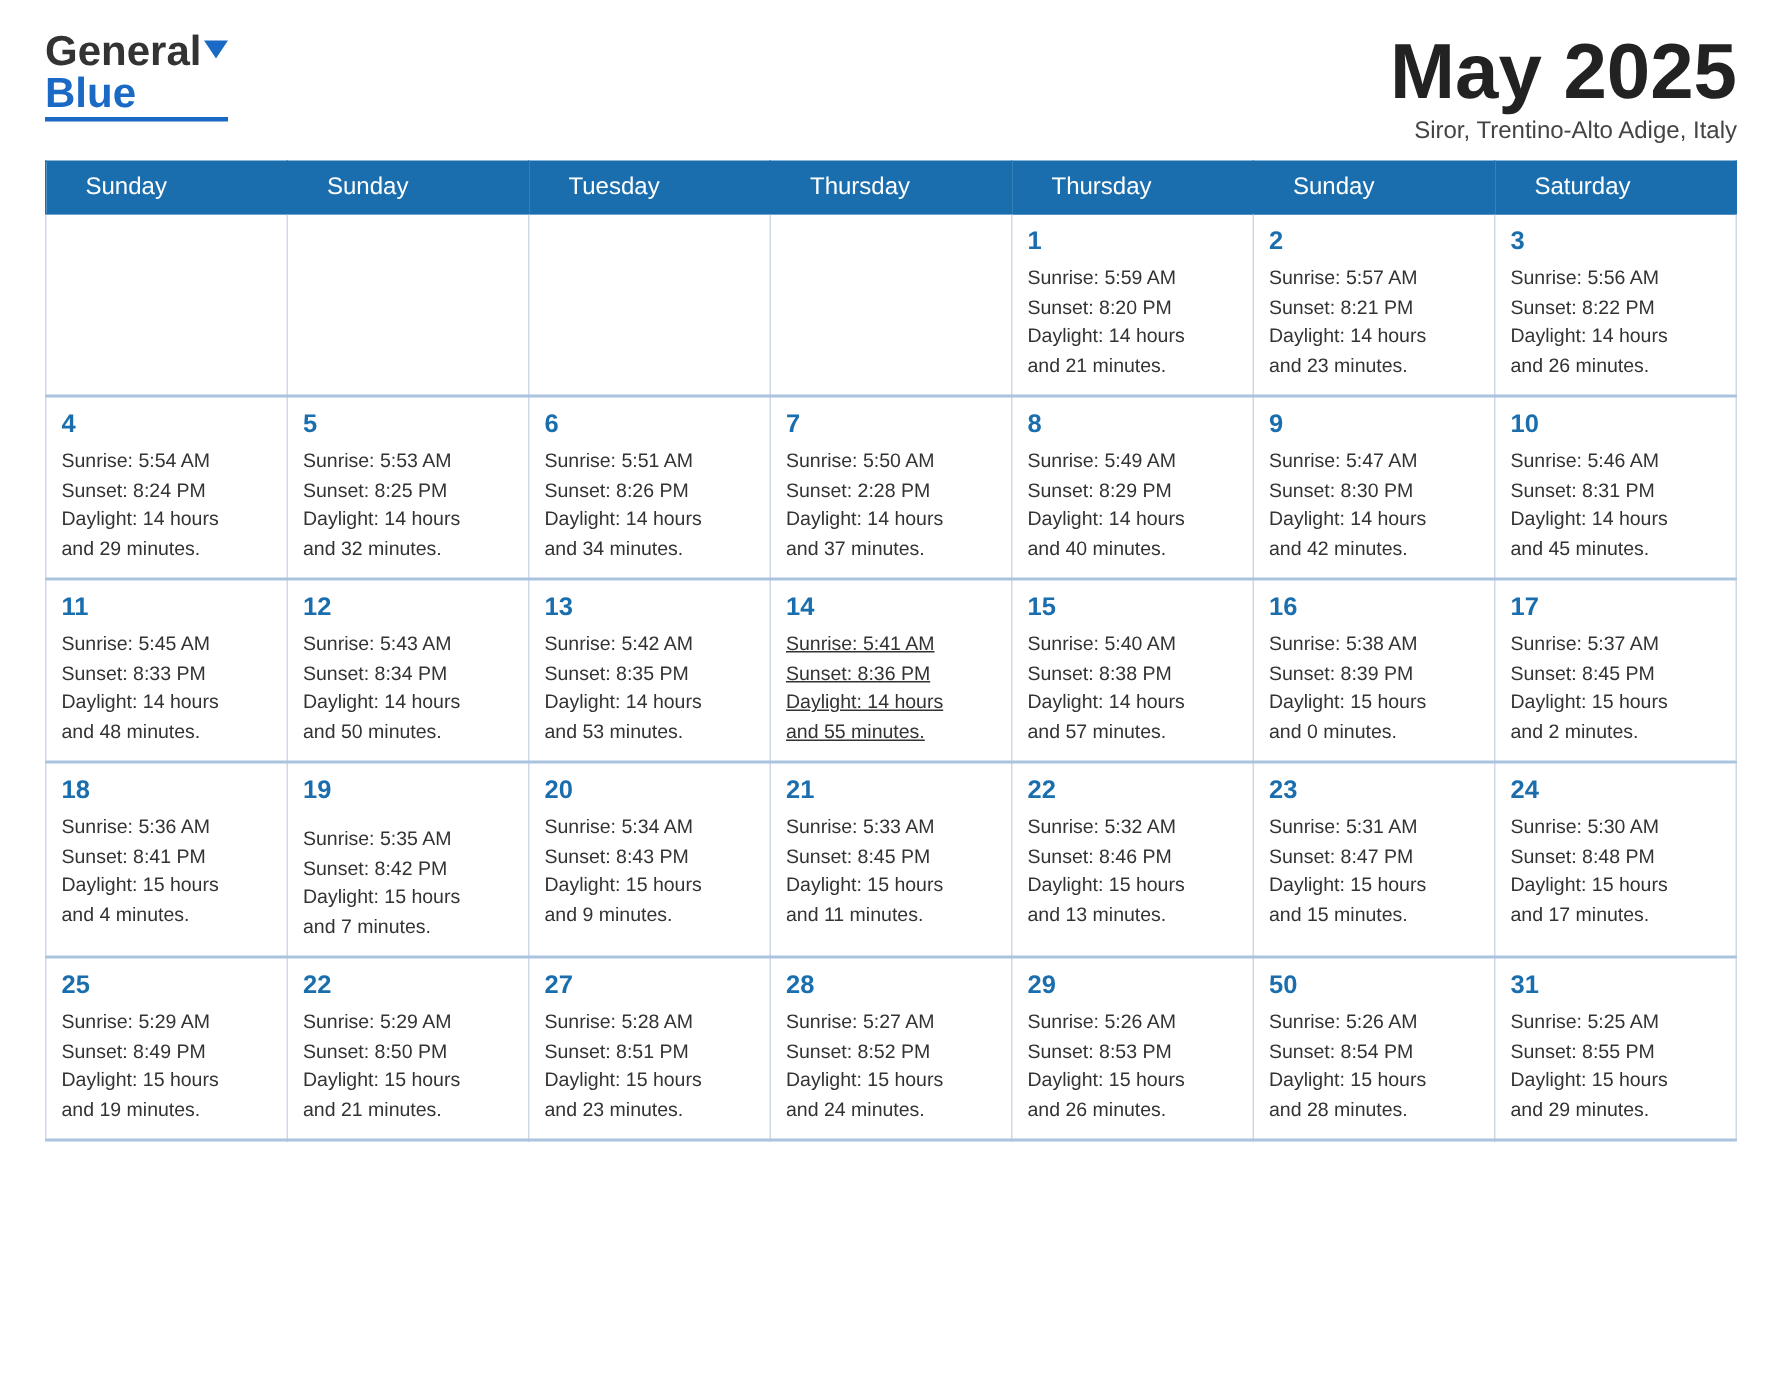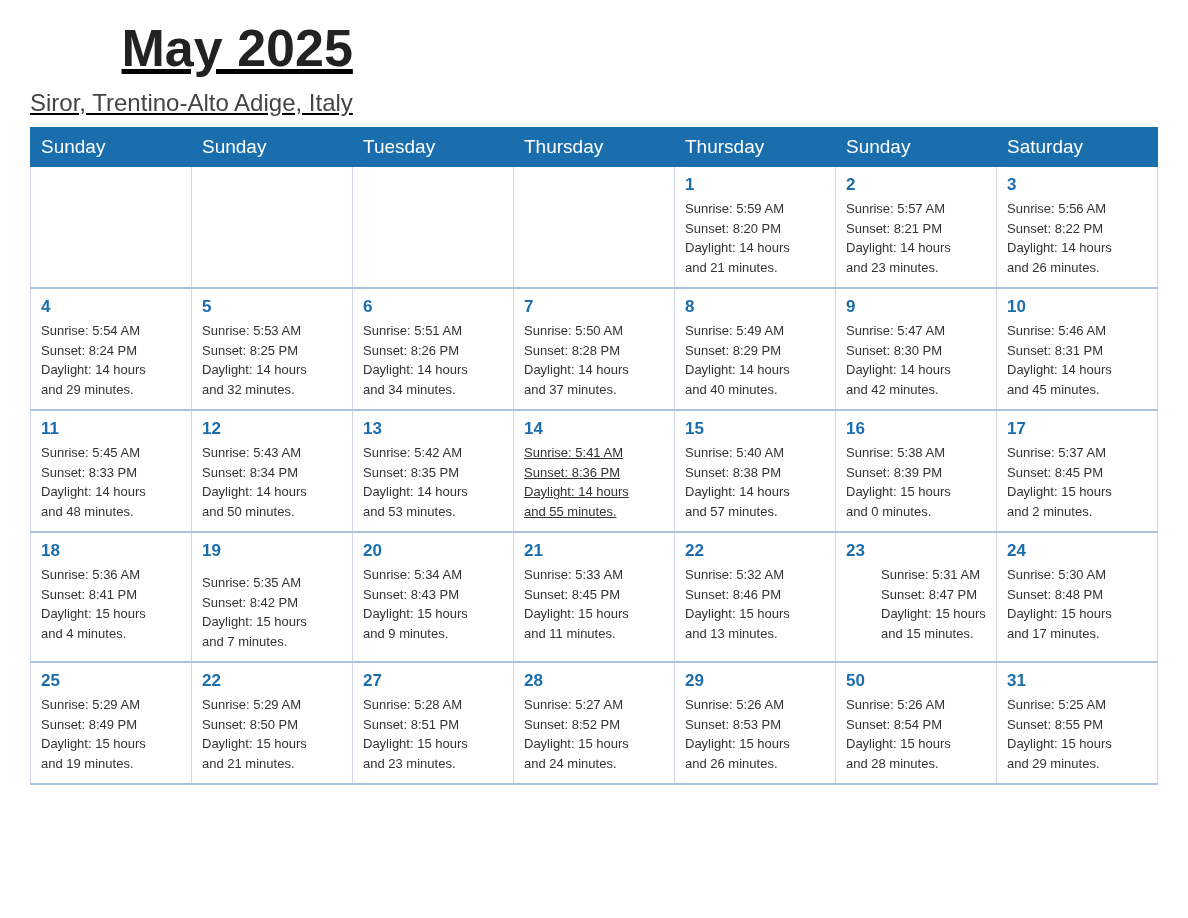--- a/index.html
+++ b/index.html
@@ -43,46 +43,45 @@
       top: -3px;
     }
     .logo-line {
       width: 100%;
       height: 3px;
       background: #1a69c4;
       margin-top: 2px;
     }
     .title-area {
       text-align: right;
-      text-decoration: underline;
     }
     .month-title {
       font-size: 52px;
       font-weight: bold;
       color: #222;
       line-height: 1.1;
     }
     .location {
-      font-size: 24px;
+      font-size: 16px;
       color: #444;
-      margin-top: 12px;
+      margin-top: 2px;
     }
     .calendar {
       width: 100%;
       border-collapse: collapse;
       margin-top: 8px;
     }
     .calendar thead tr {
       background: #1a6eae;
     }
     .calendar thead th {
       color: #fff;
-      font-size: 19px;
+      font-size: 16px;
       font-weight: normal;
-      padding: 8px 10px;
+      padding: 8px 26px;
       text-align: left;
       border: 1px solid #1a6eae;
     }
     .calendar tbody tr {
       border-bottom: 2px solid #aac4e0;
     }
     .calendar tbody td {
       vertical-align: top;
       padding: 8px 10px 10px 10px;
       border-right: 1px solid #d0d8e8;
@@ -105,20 +104,27 @@
       line-height: 1.5;
     }
     .empty-cell {
       background: #fff;
     }
   </style>
 </head>
 <body>
 
 <div class="header">
+  <div class="logo">
+    <div class="logo-text">
+      General<span class="logo-triangle"></span><br>
+      <span class="blue">Blue</span>
+    </div>
+    <div class="logo-line"></div>
+  </div>
   <div class="title-area">
     <div class="month-title">May 2025</div>
     <div class="location">Siror, Trentino-Alto Adige, Italy</div>
   </div>
 </div>
 
 <table class="calendar">
   <thead>
     <tr>
     <th>Sunday</th>
@@ -176,21 +182,21 @@
         <td>
           <span class="day-num">6</span>
           <div class="day-info" style="white-space: pre-line;">Sunrise: 5:51 AM
 Sunset: 8:26 PM
 Daylight: 14 hours
 and 34 minutes.</div>
         </td>
         <td>
           <span class="day-num">7</span>
           <div class="day-info" style="white-space: pre-line;">Sunrise: 5:50 AM
-Sunset: 8:28 PM
+Sunset: 2:28 PM
 Daylight: 14 hours
 and 37 minutes.</div>
         </td>
         <td>
           <span class="day-num">8</span>
           <div class="day-info" style="white-space: pre-line;">Sunrise: 5:49 AM
 Sunset: 8:29 PM
 Daylight: 14 hours
 and 40 minutes.</div>
         </td>
@@ -291,21 +297,21 @@
         </td>
         <td>
           <span class="day-num">22</span>
           <div class="day-info" style="white-space: pre-line;">Sunrise: 5:32 AM
 Sunset: 8:46 PM
 Daylight: 15 hours
 and 13 minutes.</div>
         </td>
         <td>
           <span class="day-num">23</span>
-          <div class="day-info" style="white-space: pre-line; margin-left: 35px;">Sunrise: 5:31 AM
+          <div class="day-info" style="white-space: pre-line;">Sunrise: 5:31 AM
 Sunset: 8:47 PM
 Daylight: 15 hours
 and 15 minutes.</div>
         </td>
         <td>
           <span class="day-num">24</span>
           <div class="day-info" style="white-space: pre-line;">Sunrise: 5:30 AM
 Sunset: 8:48 PM
 Daylight: 15 hours
 and 17 minutes.</div>

